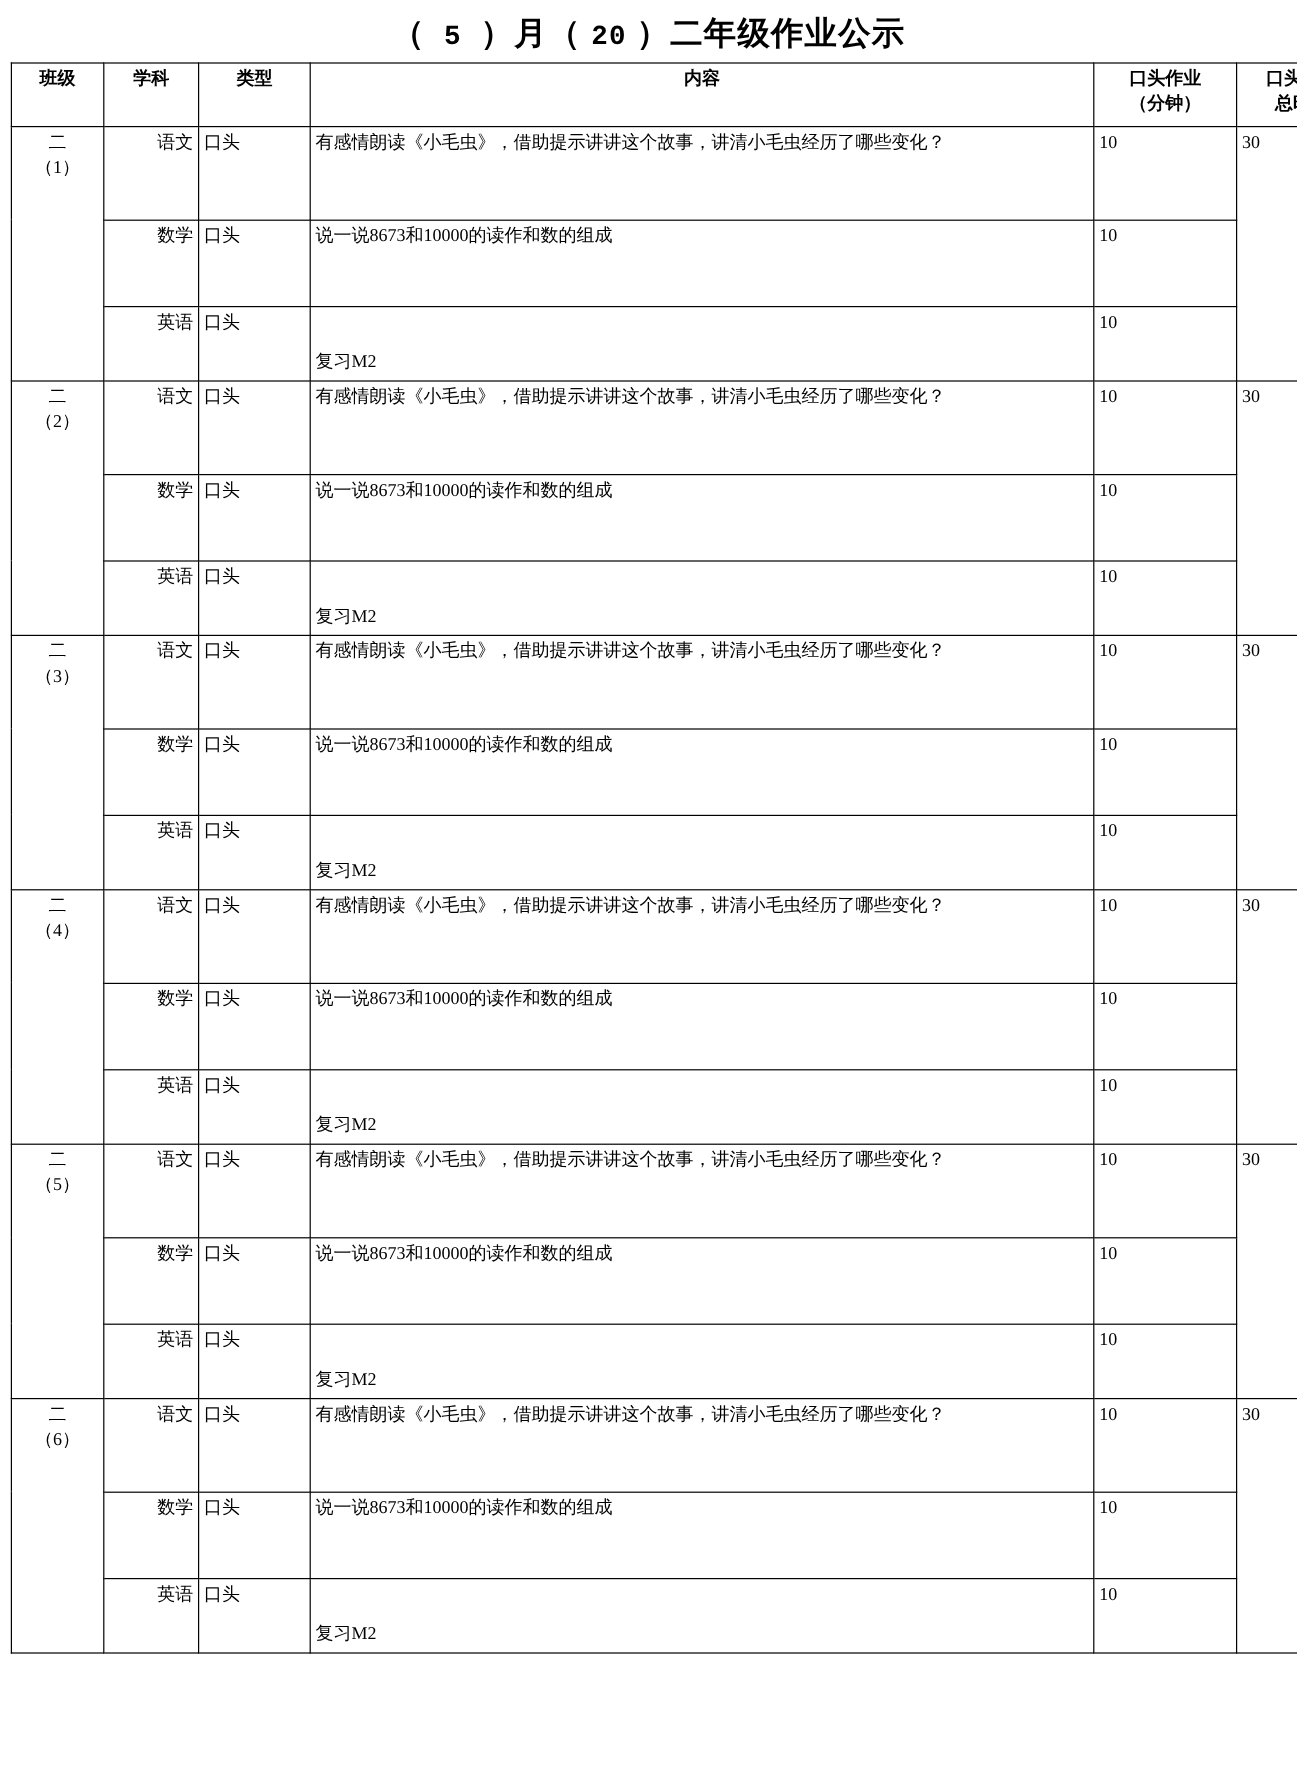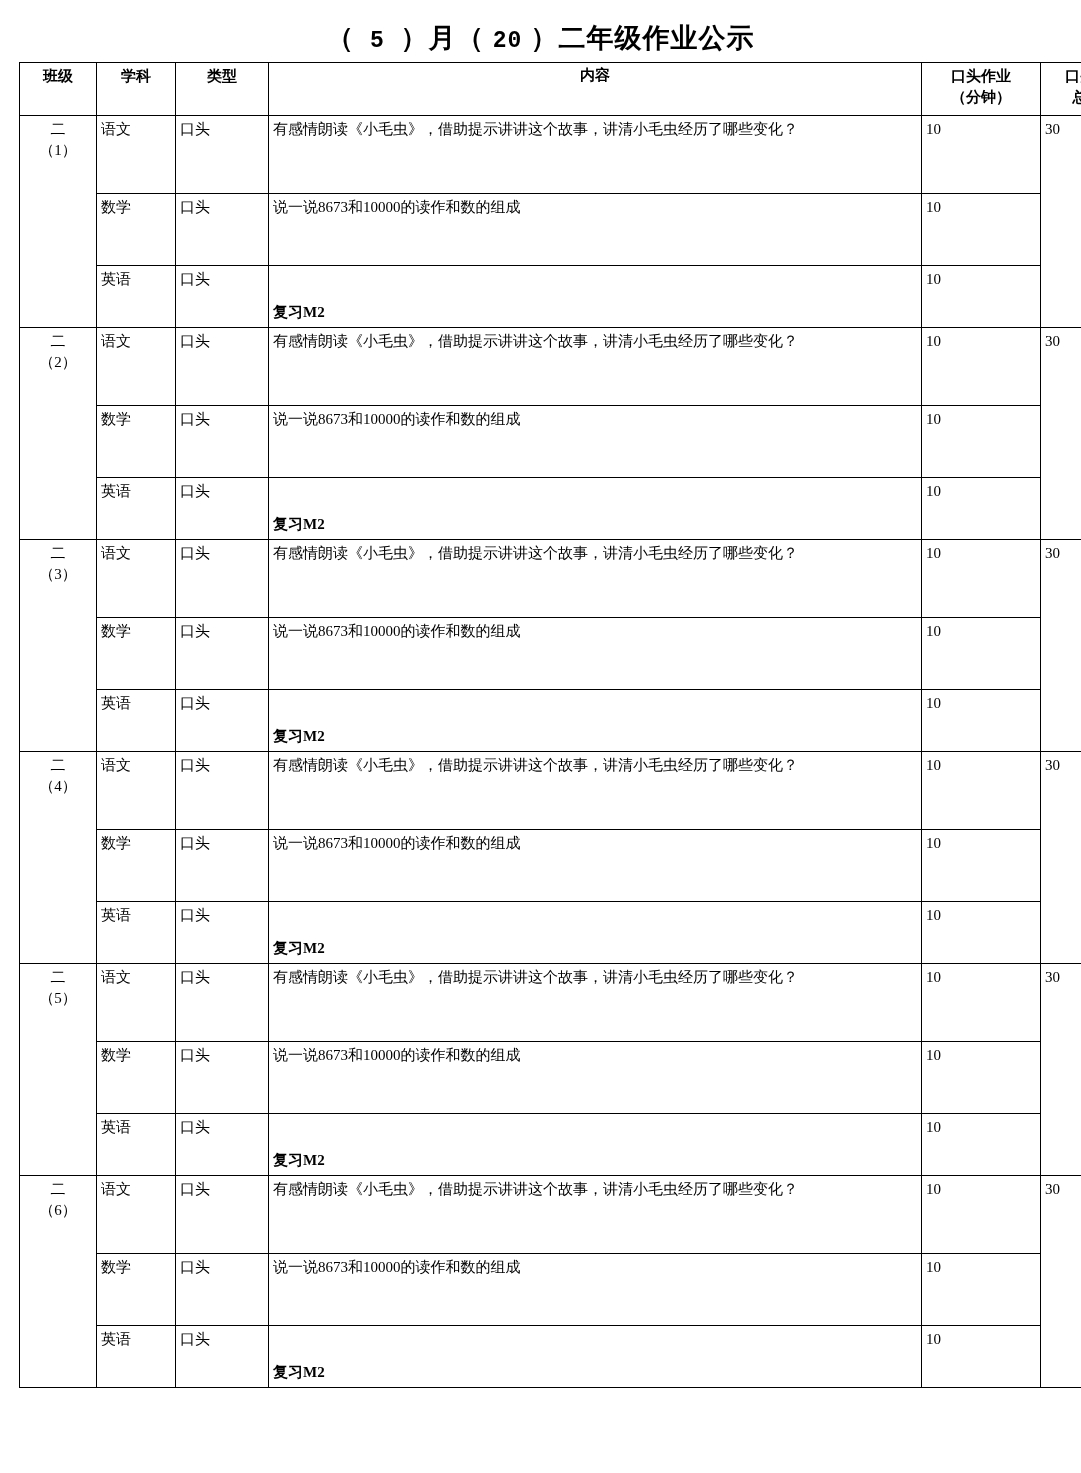--- a/index.html
+++ b/index.html
@@ -8,21 +8,21 @@
     background: #ffffff;
   }
   body {
     width: 1081px;
     font-family: "Liberation Serif", "DejaVu Serif", serif;
     color: #000000;
   }
   .page {
     width: 1081px;
     box-sizing: border-box;
-    padding: 18px;
+    padding: 8px;
   }
   .doc-title {
     text-align: center;
     font-size: 27px;
     font-weight: bold;
     letter-spacing: 1px;
     padding: 4px 0 6px 0;
     line-height: 1.2;
     white-space: nowrap;
   }
@@ -50,47 +50,46 @@
   thead th {
     vertical-align: middle;
     font-weight: bold;
     font-size: 16px;
     padding: 5px 2px;
     height: 46px;
   }
   th.c-class   { width: 68px; }
   th.c-subject { width: 70px; }
   th.c-type    { width: 84px; }
-  th.c-content { width: 644px; font-family: Liberation Mono, monospace; }
+  th.c-content { width: 644px; }
   th.c-dur     { width: 110px; }
   th.c-total   { width: 100px; }
 
   td.class-cell {
     text-align: center;
     vertical-align: middle;
     font-size: 16px;
     line-height: 1.5;
   }
   td.subject-cell {
-    text-align: left;
+    text-align: right;
     vertical-align: middle;
     font-size: 16px;
   }
   td.type-cell {
     vertical-align: top;
     font-size: 15px;
   }
   td.content-cell {
     vertical-align: top;
     font-size: 15px;
     padding-left: 6px;
   }
   td.content-cell.bottom-align {
     vertical-align: bottom;
-    font-weight: bold;
   }
   td.dur-cell {
     vertical-align: top;
     font-size: 15px;
     padding-left: 6px;
     font-family: Liberation Serif, serif;
   }
   td.total-cell {
     vertical-align: top;
     font-size: 15px;

